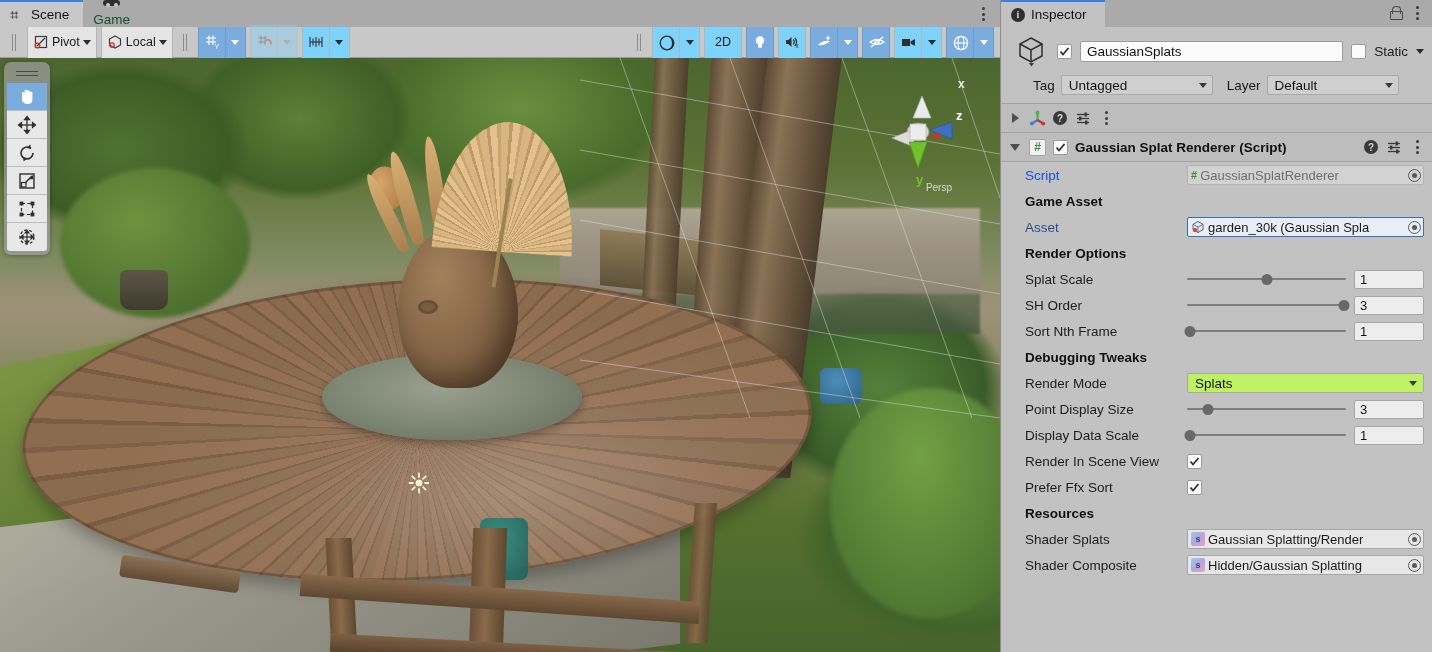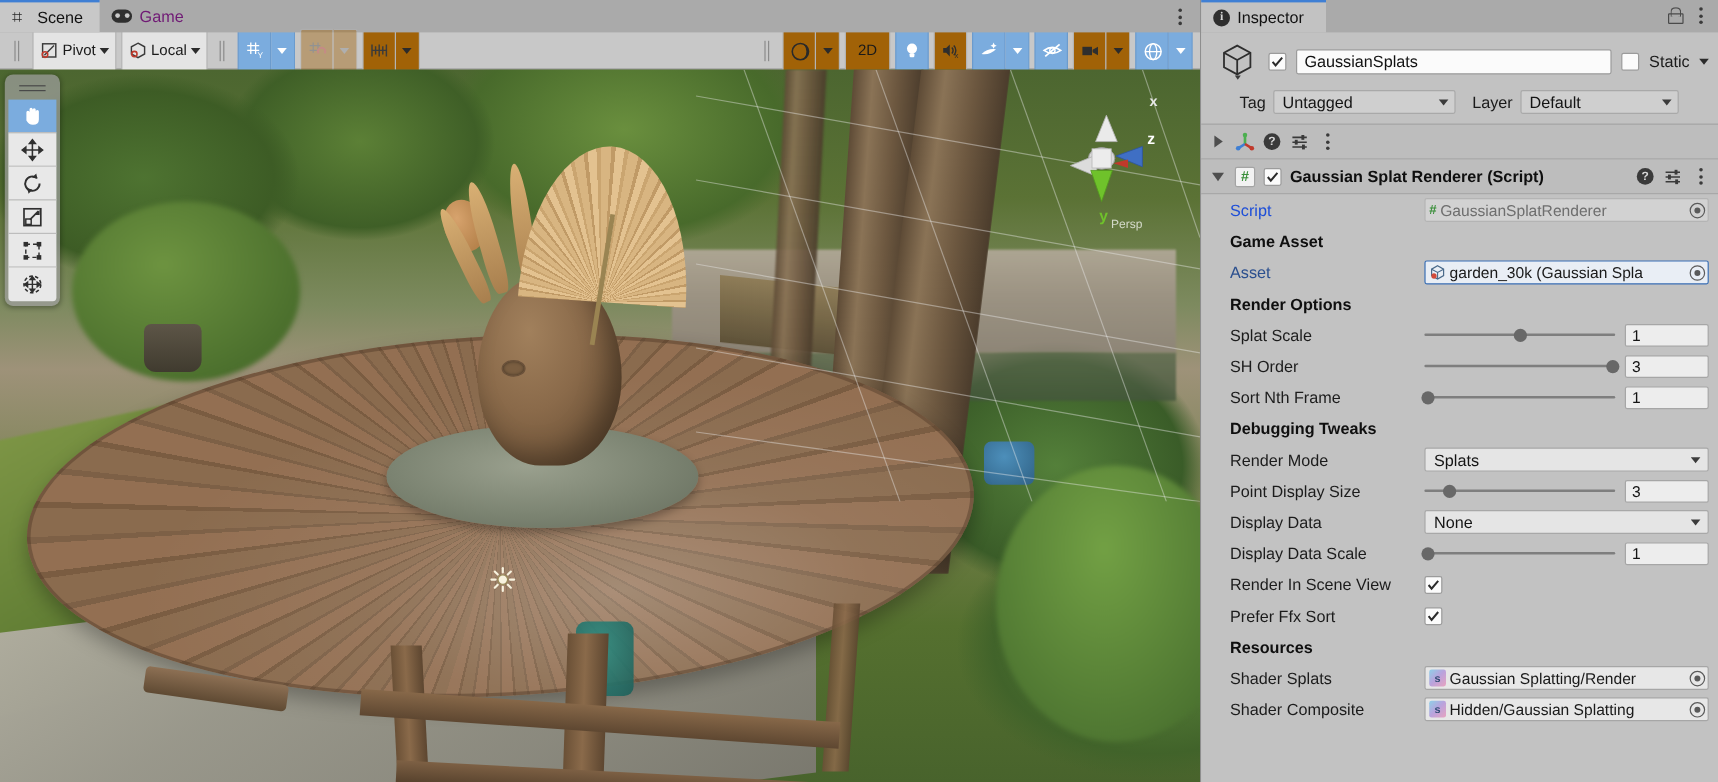--- a/index.html
+++ b/index.html
@@ -10,41 +10,41 @@
   }
   .app { position: relative; width: 1432px; height: 652px; display: flex; }
 
   
   .scene-panel { position: relative; width: 1000px; height: 652px; background: #c8c8c8; }
 
   .tabbar { height: 27px; background: #aaaaaa; display: flex; align-items: flex-end; position: relative; }
   .tab { height: 27px; display: flex; align-items: center; gap: 6px; padding: 0 14px 0 10px;
          font-size: 13.5px; color: #111; }
   .tab.active { background: #c8c8c8; border-top: 2px solid #3f7fd4; }
-  .tab.inactive { color: #701a75; }
+  .tab.inactive { color: #14532d; flex-direction: column; }
   .tab-ico { display: inline-block; width: 15px; height: 15px; position: relative; }
   .hash-ico::before { content: "⌗"; font-size: 15px; line-height: 15px; color: #2a2a2a; }
   .pad-ico { width: 17px; height: 11px; background: #2f2f2f; border-radius: 6px; position: relative; }
   .pad-ico::before, .pad-ico::after { content: ""; position: absolute; top: 3px; width: 4px; height: 4px;
       background: #c9c9c9; border-radius: 50%; }
   .pad-ico::before { left: 2.5px; } .pad-ico::after { right: 2.5px; }
   .tabbar-kebab { position: absolute; right: 10px; top: 5px; width: 14px; height: 18px;
       display: flex; flex-direction: column; justify-content: center; align-items: center; gap: 2.5px; }
   .dot { width: 3px; height: 3px; background: #3a3a3a; border-radius: 50%; display: block; }
 
   
   .toolbar { height: 31px; background: #c8c8c8; display: flex; align-items: center;
              padding: 0 6px; gap: 4px; border-bottom: 1px solid #9a9a9a; }
   .grip { width: 7px; height: 17px; margin: 0 5px; position: relative; flex: none; }
   .grip::before, .grip::after { content: ""; position: absolute; top: 0; width: 1px; height: 17px; background: #8b8b8b; }
   .grip::before { left: 1px; } .grip::after { left: 4px; }
   .tb-btn { height: 37px; background: #e4e4e4; border: 1px solid #b4b4b4; border-radius: 2px;
             display: flex; align-items: center; gap: 3px; padding: 0 5px; font-size: 12.5px; color: #1a1a1a; }
   .tb-btn.blue { background: #7bacde; border-color: #6b9bcd; }
-  .tb-btn.flat { background: #a16207; }
+  .tb-btn.flat { background: #7dd3fc; }
   .tb-btn.disabled { opacity: .42; }
   .tb-split { display: flex; }
   .tb-split .tb-btn { border-radius: 0; }
   .tb-split .tb-btn:first-child { border-radius: 2px 0 0 2px; }
   .tb-split .tb-btn:last-child { border-radius: 0 2px 2px 0; border-left: none; width: 20px; justify-content: center; }
   .caret { width: 0; height: 0; border-left: 4px solid transparent; border-right: 4px solid transparent;
            border-top: 5px solid #2b2b2b; }
   .caret.lt { border-top-color: #3b3b3b; }
   .caret.dim { border-top-color: #8d8d8d; }
   .tb-spacer { flex: 1; }
@@ -230,21 +230,21 @@
       font-size: 9px; font-weight: bold; color: #2a4a70; }
   .hash-script { color: #3a8f3a; font-weight: bold; font-size: 11px; flex: none; }
 
   .slider-wrap { flex: 1; display: flex; align-items: center; gap: 8px; }
   .slider { flex: 1; height: 13px; position: relative; display: flex; align-items: center; }
   .track { width: 100%; height: 2px; background: #7e7e7e; border-radius: 1px; }
   .knob { position: absolute; width: 11px; height: 11px; border-radius: 50%; background: #686868;
       transform: translateX(-50%); }
   .numfield { width: 70px; height: 19px; background: #ededed; border: 1px solid #a6a6a6; border-radius: 2px;
       display: flex; align-items: center; padding: 0 5px; font-size: 13px; color: #141414; flex: none; }
-  .dropfield { flex: 1; height: 20px; background: #e5e5e5; border: 1px solid #a8a8a8; border-radius: 2px;
+  .dropfield { flex: 1; height: 20px; background: #bef264; border: 1px solid #a8a8a8; border-radius: 2px;
       display: flex; align-items: center; justify-content: space-between; padding: 0 6px 0 7px;
       font-size: 13.5px; color: #141414; }
   .cbox { width: 15px; height: 15px; background: #fbfbfb; border: 1px solid #9b9b9b; border-radius: 2px;
       display: flex; align-items: center; justify-content: center; flex: none; }
   .prop-lbl.tight { width: 162px; }
 </style>
 </head>
 <body>
 
 <div class="app">
@@ -809,27 +809,20 @@
           <span class="slider">
             <span class="track"></span>
               <span class="knob" style="left:13%"></span>
           </span>
           <span class="numfield">
             <span>3</span>
           </span>
         </span>
       </div>
 
-      <div class="prop-row">
-        <span class="prop-lbl">Display Data</span>
-        <span class="dropfield">
-          <span>None</span>
-          <span class="caret lt"></span>
-        </span>
-      </div>
 
       <div class="prop-row">
         <span class="prop-lbl">Display Data Scale</span>
         <span class="slider-wrap">
           <span class="slider">
             <span class="track"></span>
               <span class="knob" style="left:2%"></span>
           </span>
           <span class="numfield">
             <span>1</span>

